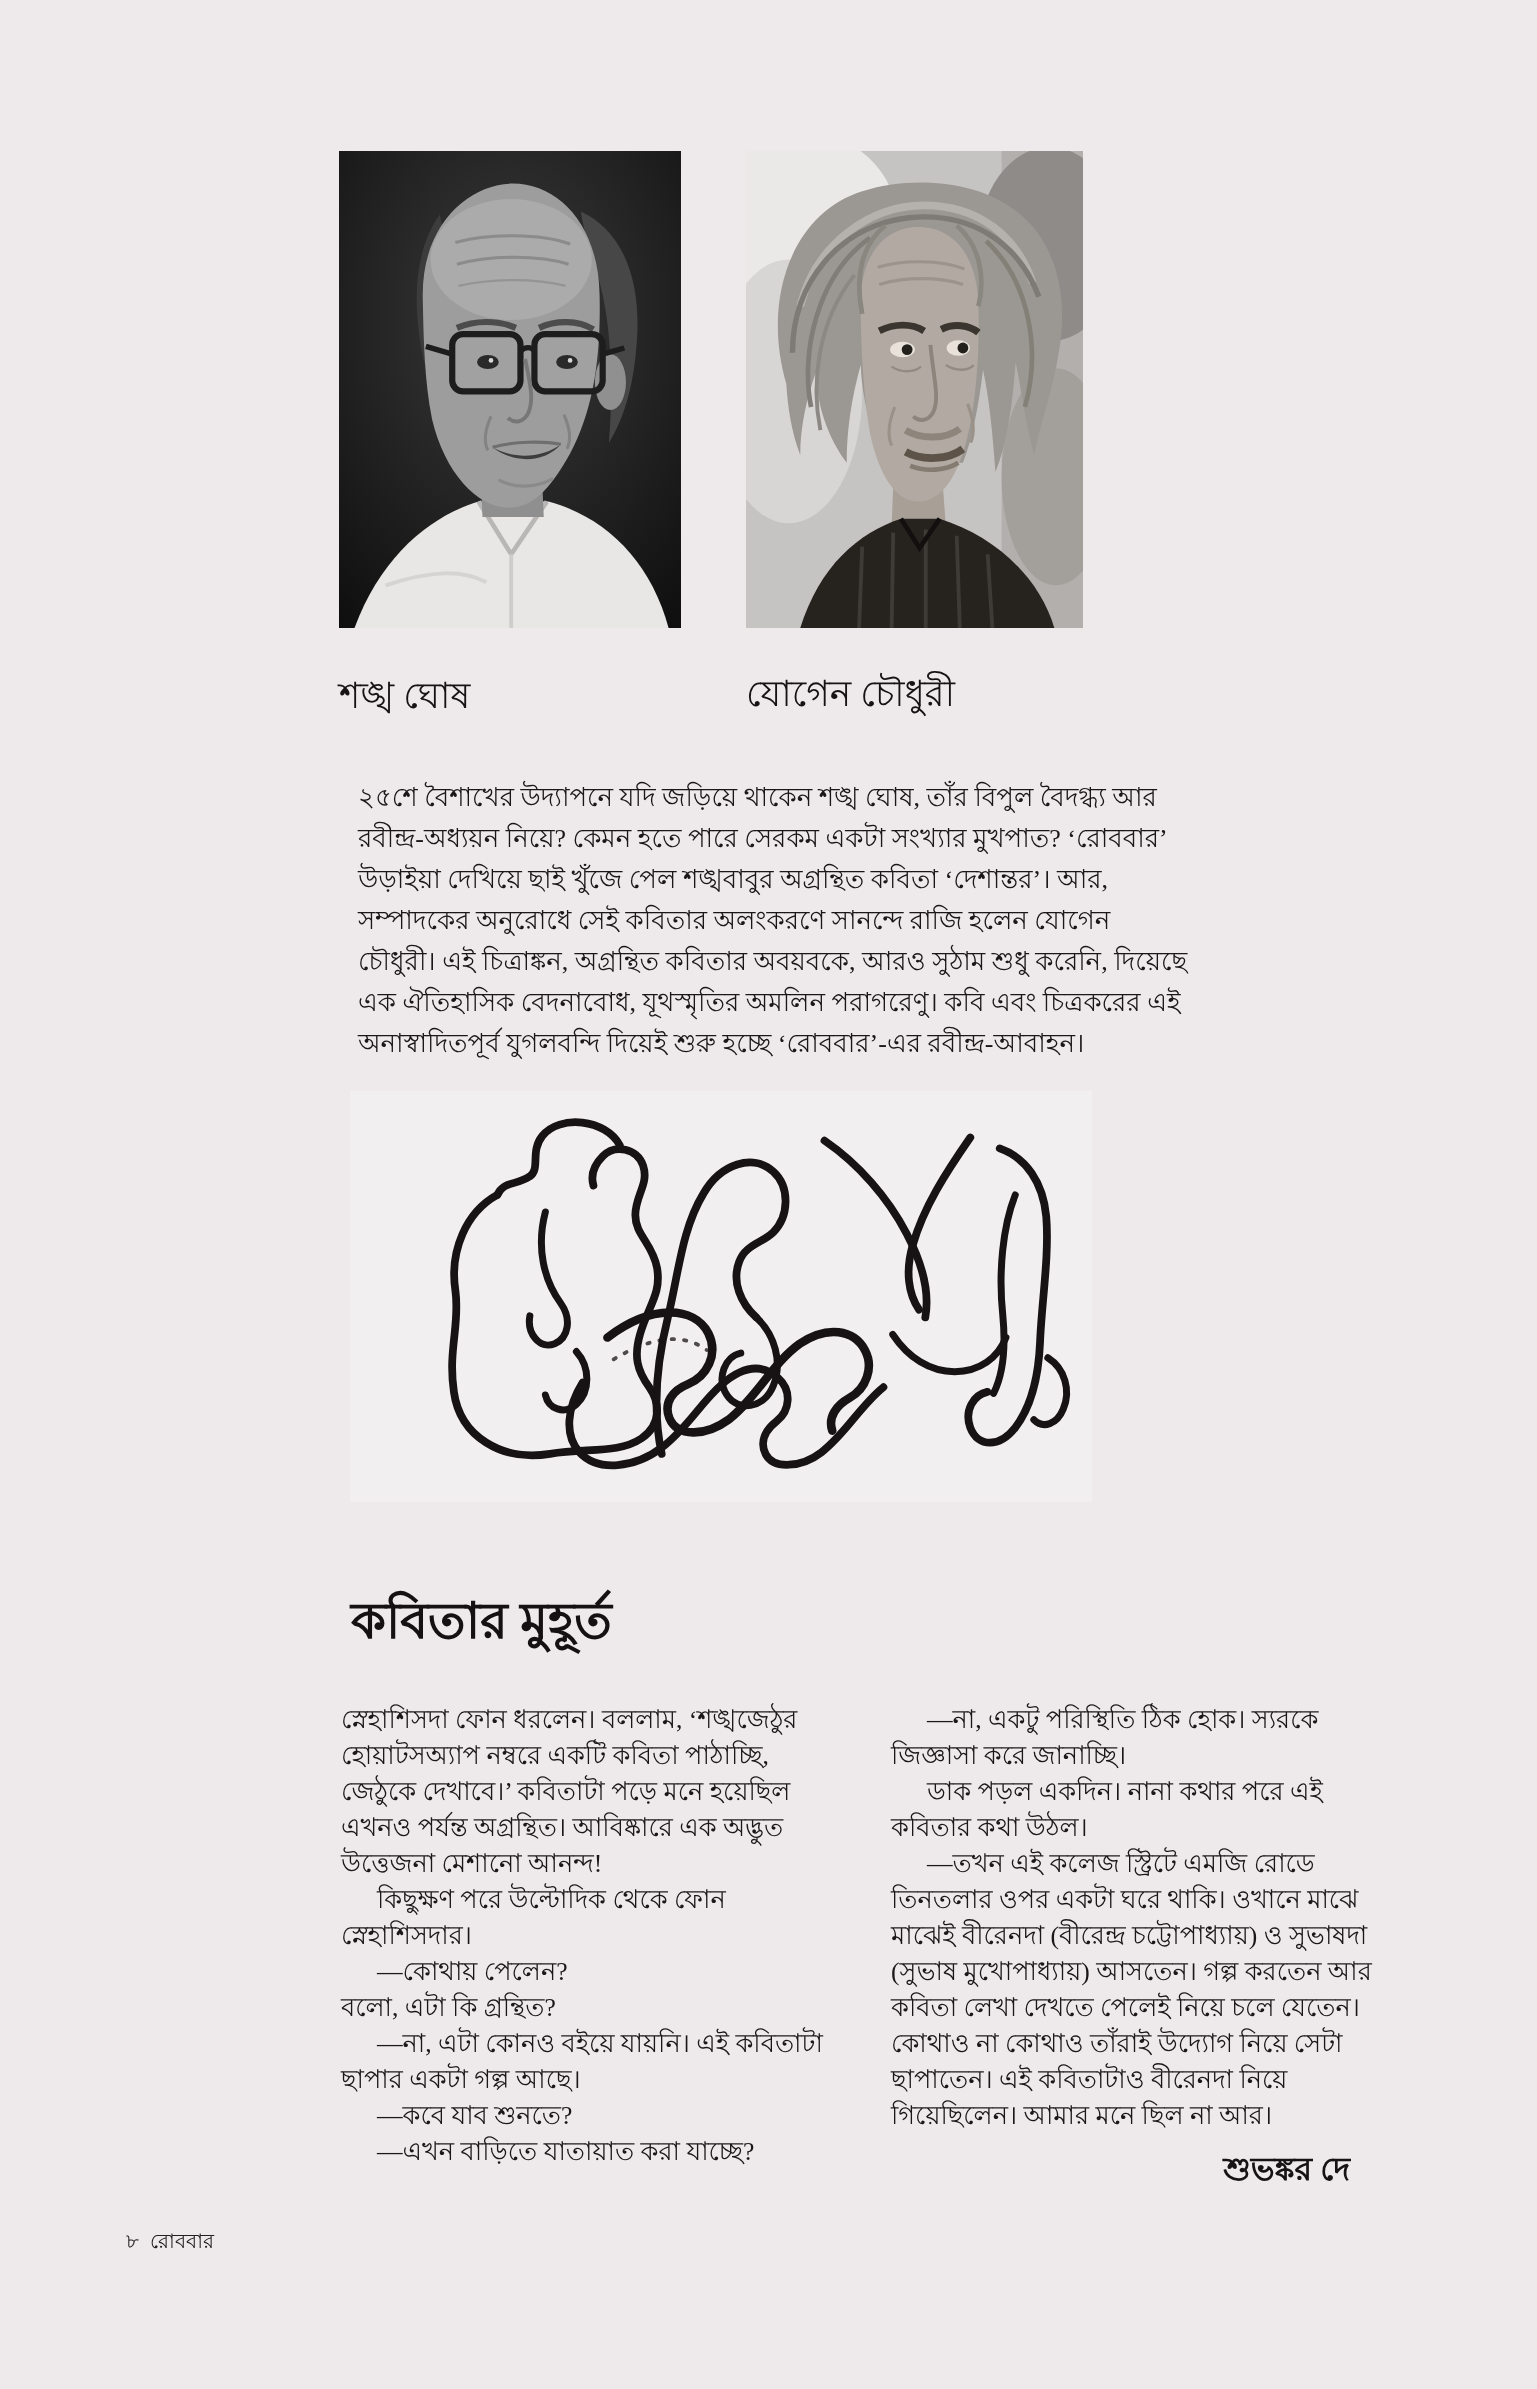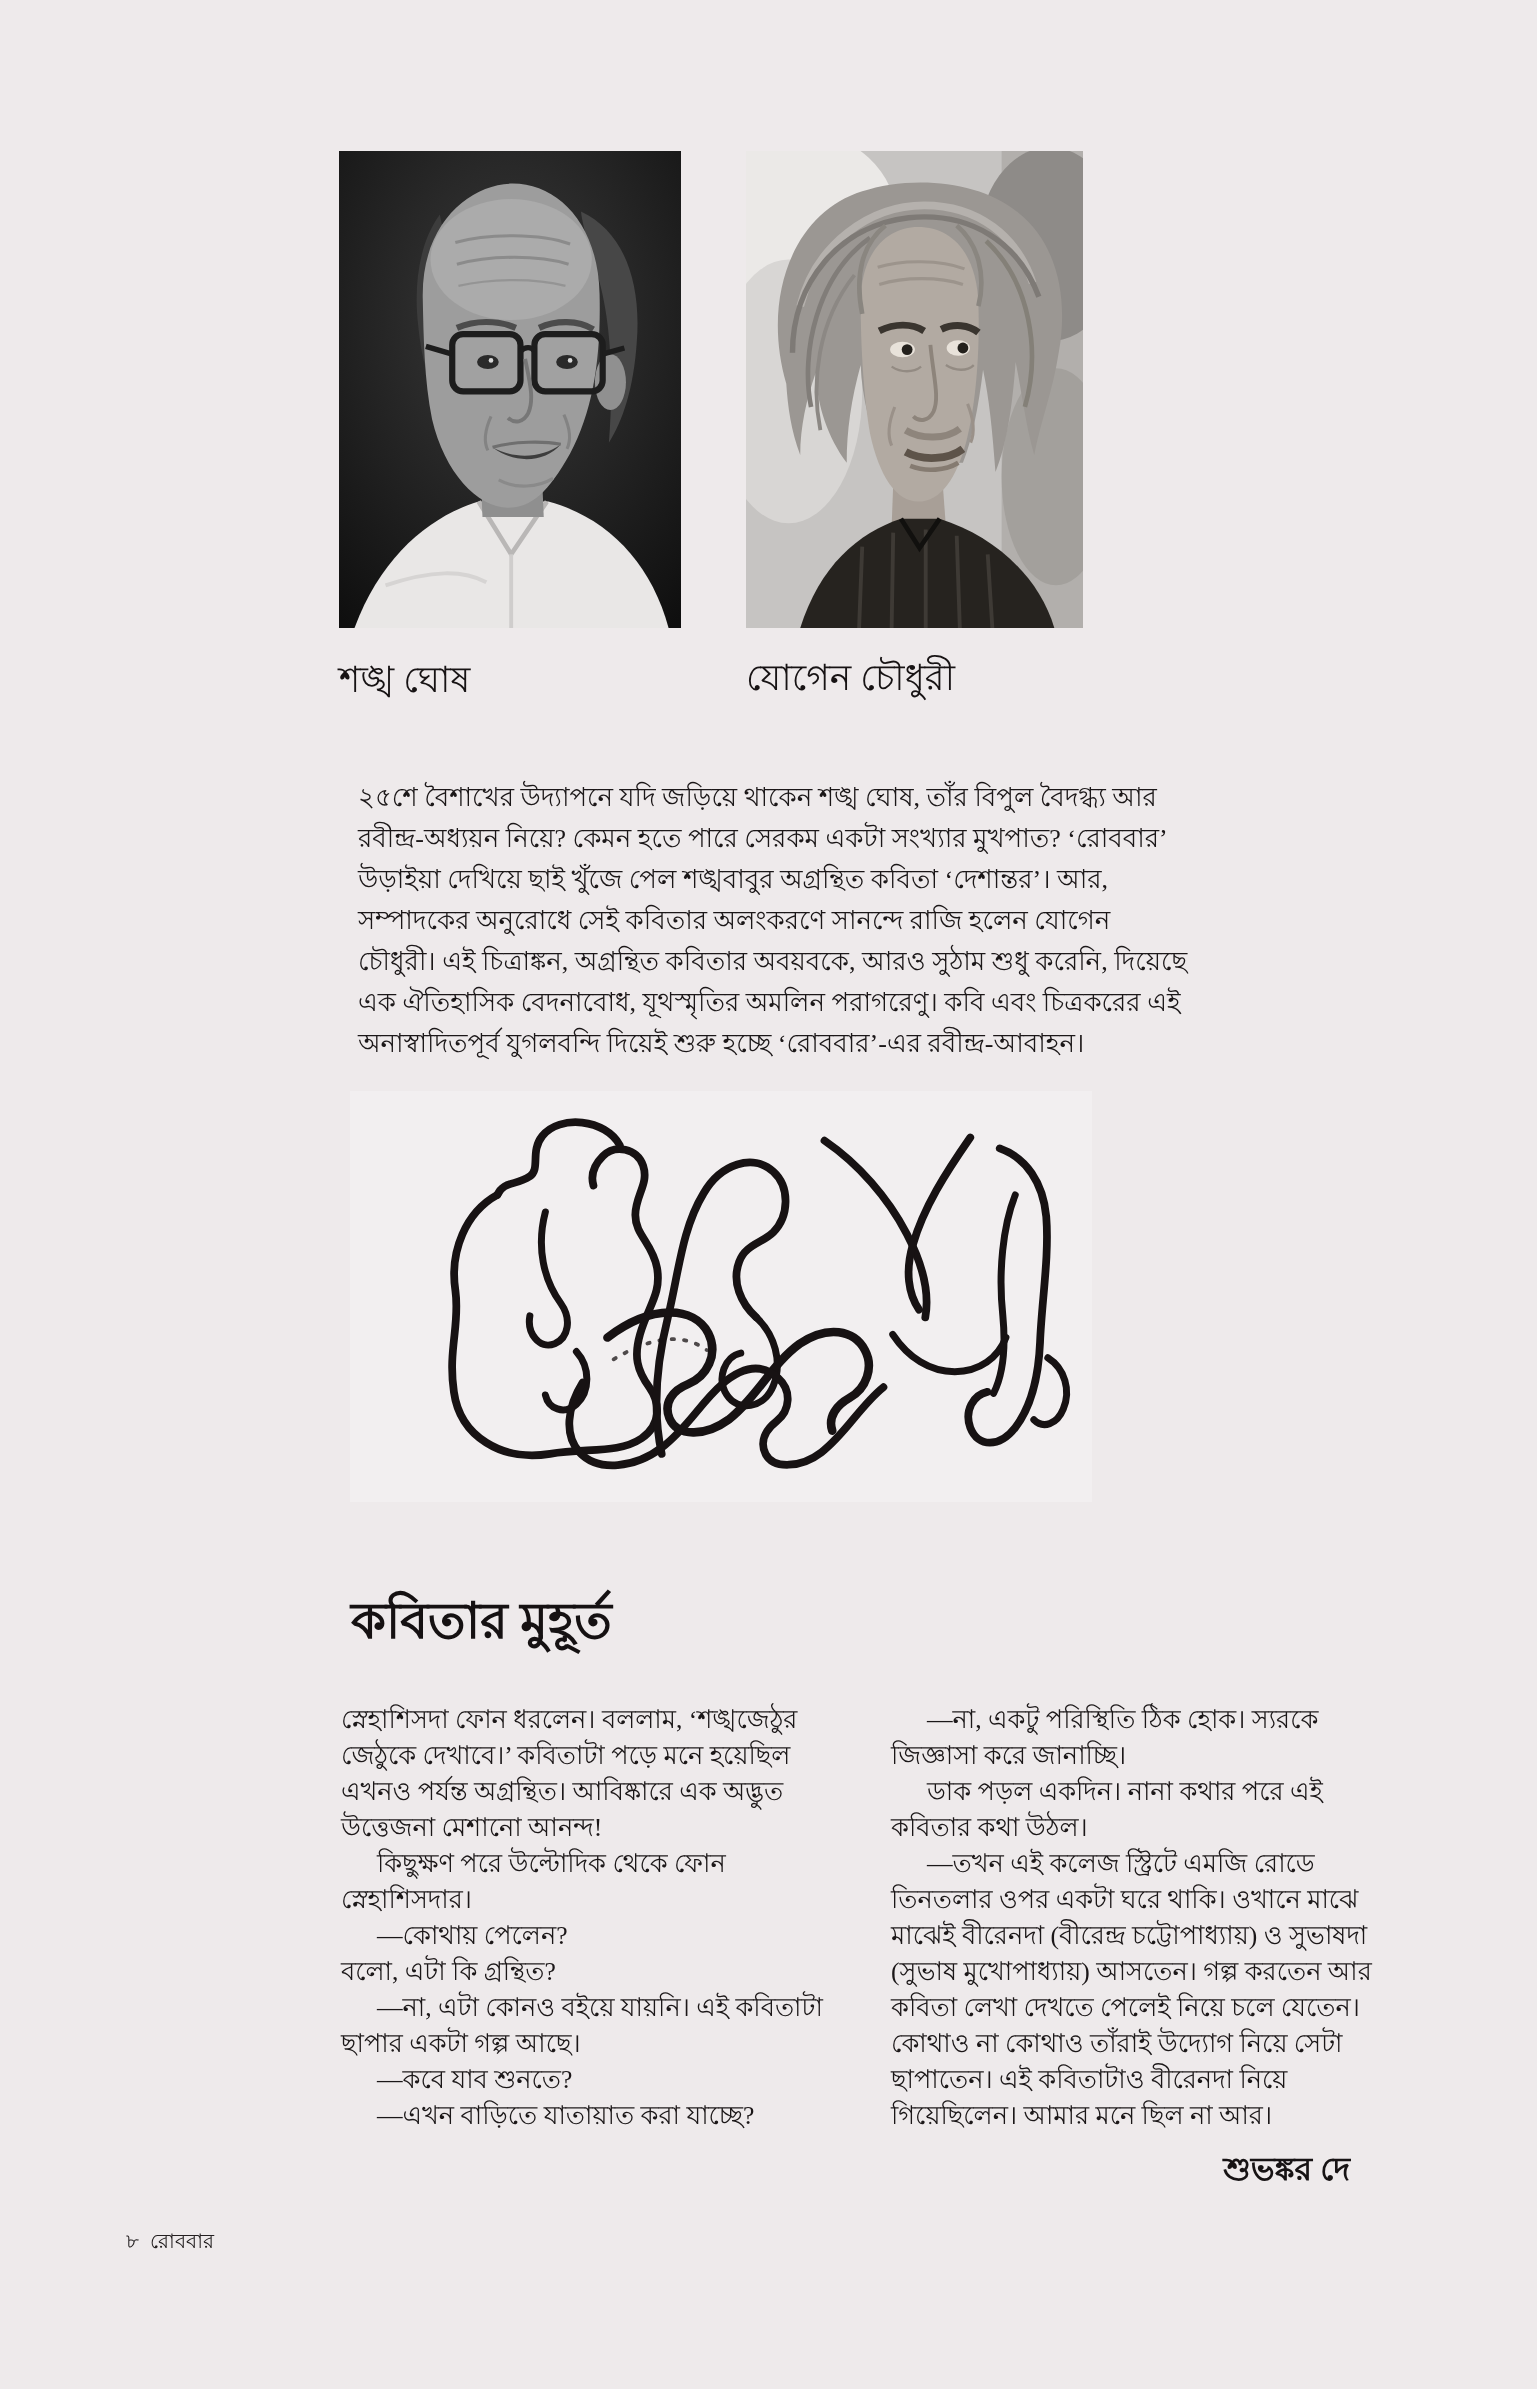--- a/index.html
+++ b/index.html
@@ -4,21 +4,21 @@
 <style>
   html,body{margin:0;padding:0;background:#eeeaeb;}
   .page{
     position:relative;width:1538px;height:2389px;background:#eeeaeb;
     font-family:"Liberation Serif","DejaVu Sans",serif;color:#1b1718;overflow:hidden;
   }
   figure.photo{position:absolute;margin:0;padding:0;}
   .photo1{left:339px;top:151px;width:342px;height:477px;}
   .photo2{left:746px;top:151px;width:337px;height:477px;}
   .photo svg{display:block;width:100%;height:100%;}
-  .caption{position:absolute;font-size:36px;line-height:47px;color:#171314;}
+  .caption{position:absolute;font-size:36px;line-height:47px;color:#171314;margin-top:16px;}
   .cap1{left:339px;top:657px;}
   .cap2{left:746px;top:655px;}
   .intro{position:absolute;left:358px;top:777px;width:977px;font-size:26px;line-height:41px;}
   .intro .ln{white-space:nowrap;}
   .artwork{position:absolute;left:350px;top:1091px;width:742px;height:411px;background:#f2eff0;}
   .artwork svg{display:block;width:100%;height:100%;}
   .heading{position:absolute;left:339px;top:1567px;margin:12px;font-size:50px;line-height:85px;font-weight:bold;color:#151112;}
   .col{position:absolute;top:1702px;font-size:25.6px;line-height:36px;color:#1b1718;}
   .col .ln{white-space:nowrap;}
   .col1{left:341px;width:474px;}
@@ -168,20 +168,21 @@
       <path d="M900 344 C922 358 930 386 920 410 C912 430 894 436 882 424" stroke-width="9"></path>
 
       <path d="M700 314 C720 344 748 362 780 362 C812 362 836 344 846 318" stroke-width="9"></path>
     </svg>
   </div>
 
   <h1 class="heading">কবিতার মুহূর্ত</h1>
 
   <div class="col col1">
       <div class="ln">স্নেহাশিসদা ফোন ধরলেন। বললাম, ‘শঙ্খজেঠুর</div>
+      <div class="ln">হোয়াটসঅ্যাপ নম্বরে একটি কবিতা পাঠাচ্ছি,</div>
       <div class="ln">জেঠুকে দেখাবে।’ কবিতাটা পড়ে মনে হয়েছিল</div>
       <div class="ln">এখনও পর্যন্ত অগ্রন্থিত। আবিষ্কারে এক অদ্ভুত</div>
       <div class="ln">উত্তেজনা মেশানো আনন্দ!</div>
       <div class="ln ind">কিছুক্ষণ পরে উল্টোদিক থেকে ফোন</div>
       <div class="ln">স্নেহাশিসদার।</div>
       <div class="ln ind">—কোথায় পেলেন?</div>
       <div class="ln">বলো, এটা কি গ্রন্থিত?</div>
       <div class="ln ind">—না, এটা কোনও বইয়ে যায়নি। এই কবিতাটা</div>
       <div class="ln">ছাপার একটা গল্প আছে।</div>
       <div class="ln ind">—কবে যাব শুনতে?</div>

